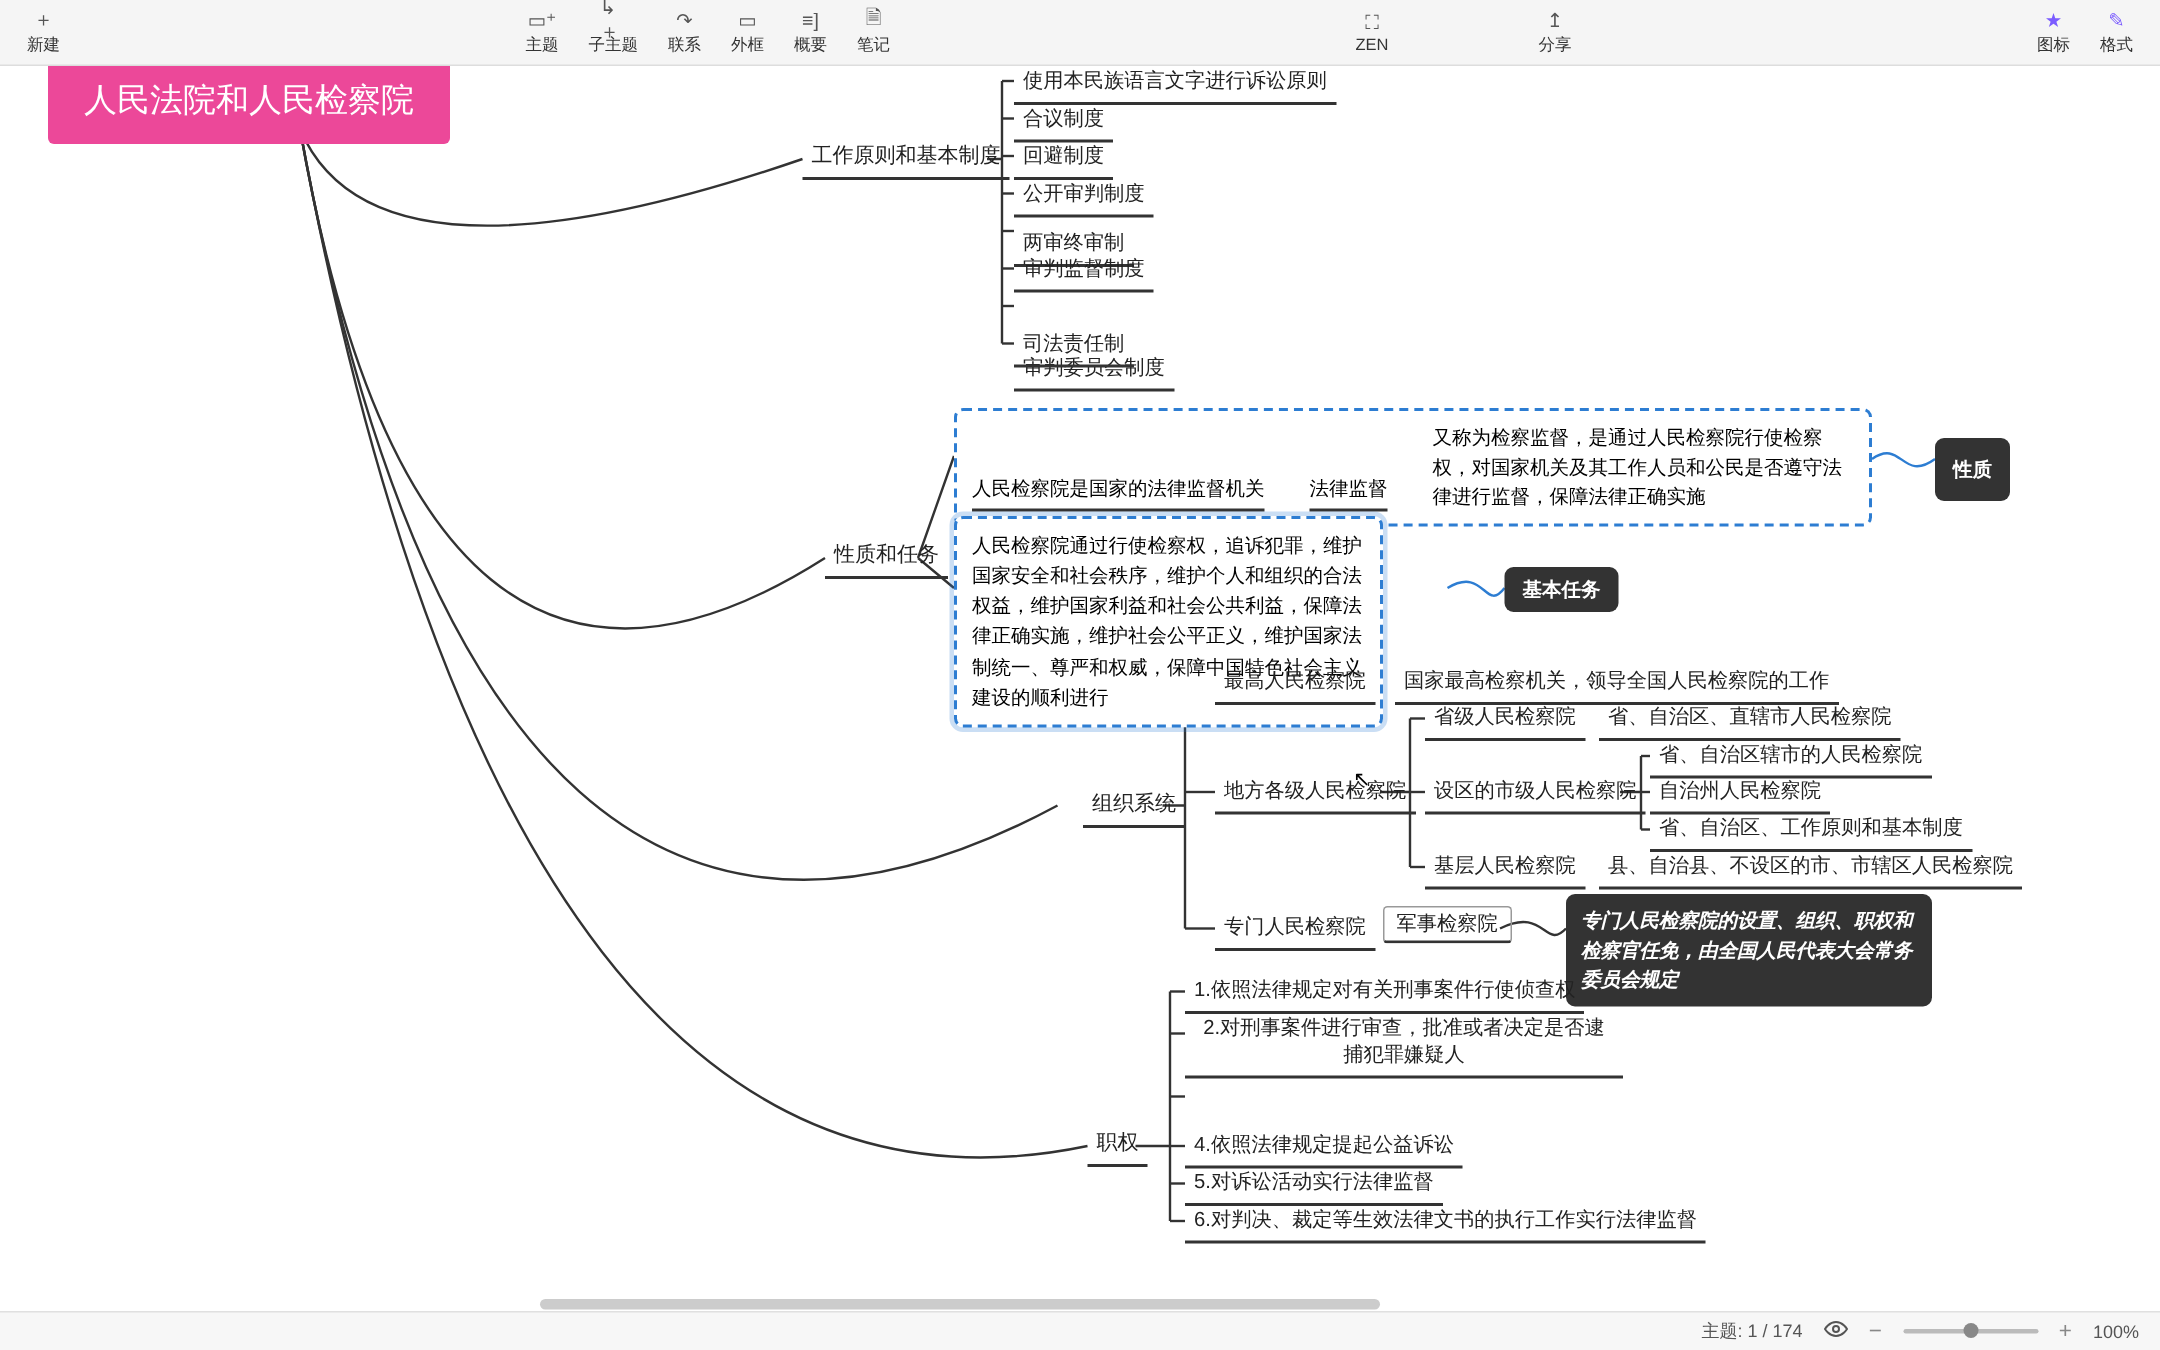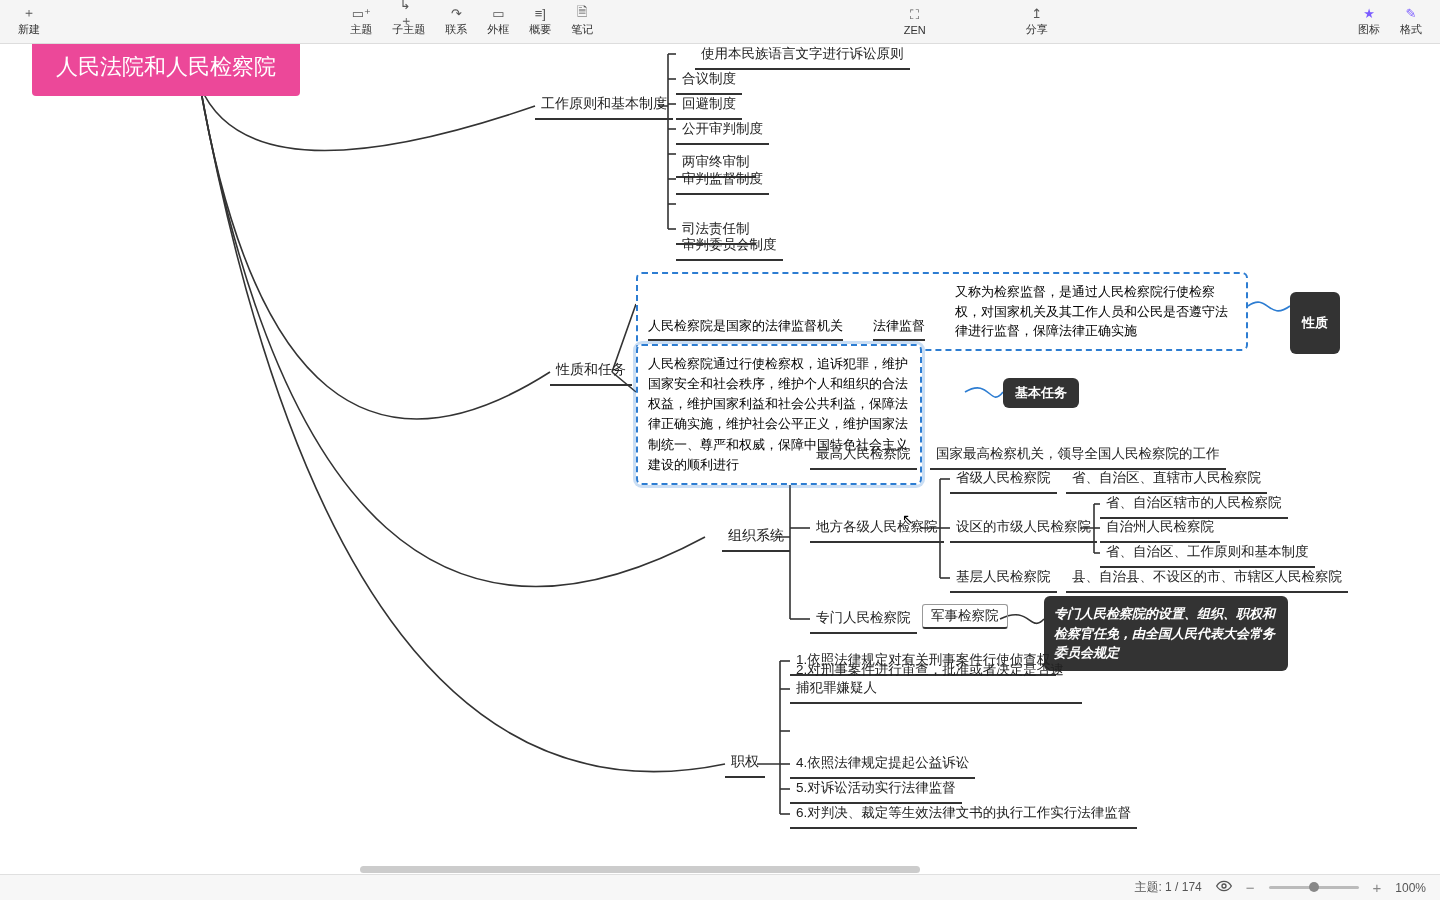--- a/index.html
+++ b/index.html
@@ -145,37 +145,37 @@
         <path d="M780,687 L790,687"></path>
       <path d="M780,720 L790,720"></path>
         <path d="M780,745 L790,745"></path>
         <path d="M780,770 L790,770"></path>
     </g>
   </svg>
 
   <div class="node root-node" style="left:32px; top:-6px;">人民法院和人民检察院</div>
 
   <div class="node branch" style="left:535px; top:48px;">工作原则和基本制度</div>
-  <div class="node leaf" style="left:676px; top:-2px;margin-left:19px;">使用本民族语言文字进行诉讼原则</div>
+  <div class="node leaf" style="left:676px; top:-2px;">使用本民族语言文字进行诉讼原则</div>
   <div class="node leaf" style="left:676px; top:23px;">合议制度</div>
   <div class="node leaf" style="left:676px; top:48px;">回避制度</div>
   <div class="node leaf" style="left:676px; top:73px;">公开审判制度</div>
   <div class="node leaf" style="left:676px; top:106px;">两审终审制</div>
   <div class="node leaf" style="left:676px; top:123px;">审判监督制度</div>
   <div class="node leaf" style="left:676px; top:148px;margin-top:41px;">审判委员会制度</div>
   <div class="node leaf" style="left:676px; top:173px;">司法责任制</div>
 
   <div class="node branch" style="left:550px; top:314px;">性质和任务</div>
 
   <div class="node boxed-dash" style="left:636px; top:228px; width:612px; display:flex; gap:30px; align-items:flex-end;">
     <span style="border-bottom:2px solid #333; padding-bottom:4px; align-self:flex-end;">人民检察院是国家的法律监督机关</span>
     <span style="border-bottom:2px solid #333; padding-bottom:4px; align-self:flex-end;">法律监督</span>
     <span style="flex:1; line-height:1.5; font-size:13px;">又称为检察监督，是通过人民检察院行使检察权，对国家机关及其工作人员和公民是否遵守法律进行监督，保障法律正确实施</span>
   </div>
-  <div class="callout-dark bold" style="left:1290px; top:248px; padding:22px 12px;">性质</div>
+  <div class="callout-dark bold" style="left:1290px; top:248px; padding:12px 12px;">性质</div>
 
   <div class="node boxed-dash sel" style="left:636px; top:300px; width:286px; line-height:1.55; font-size:13px;">人民检察院通过行使检察权，追诉犯罪，维护国家安全和社会秩序，维护个人和组织的合法权益，维护国家利益和社会公共利益，保障法律正确实施，维护社会公平正义，维护国家法制统一、尊严和权威，保障中国特色社会主义建设的顺利进行</div>
   <div class="callout-dark bold" style="left:1003px; top:334px; padding:6px 12px;">基本任务</div>
 
   <div class="node branch" style="left:722px; top:480px;">组织系统</div>
 
   <div class="node leaf" style="left:810px; top:398px;">最高人民检察院</div>
   <div class="node leaf" style="left:930px; top:398px;">国家最高检察机关，领导全国人民检察院的工作</div>
 
   <div class="node leaf" style="left:810px; top:471px;">地方各级人民检察院</div>
@@ -190,21 +190,21 @@
 
   <div class="node leaf" style="left:950px; top:521px;">基层人民检察院</div>
   <div class="node leaf" style="left:1066px; top:521px;">县、自治县、不设区的市、市辖区人民检察院</div>
 
   <div class="node leaf" style="left:810px; top:562px;">专门人民检察院</div>
   <div class="node leaf small-box" style="left:922px; top:560px; border-bottom:2px solid #333;">军事检察院</div>
   <div class="callout-dark" style="left:1044px; top:552px; width:244px; line-height:1.5; font-weight:600;">专门人民检察院的设置、组织、职权和检察官任免，由全国人民代表大会常务委员会规定</div>
 
   <div class="node branch" style="left:725px; top:706px;">职权</div>
   <div class="node leaf" style="left:790px; top:604px;">1.依照法律规定对有关刑事案件行使侦查权</div>
-  <div class="node leaf" style="left:790px; top:614px; width:292px; white-space:normal;">2.对刑事案件进行审查，批准或者决定是否逮捕犯罪嫌疑人</div>
+  <div class="node leaf" style="left:790px; top:629px; width:292px; white-space:normal;text-align:center;">2.对刑事案件进行审查，批准或者决定是否逮捕犯罪嫌疑人</div>
   <div class="node leaf" style="left:790px; top:707px;">4.依照法律规定提起公益诉讼</div>
   <div class="node leaf" style="left:790px; top:732px;">5.对诉讼活动实行法律监督</div>
   <div class="node leaf" style="left:790px; top:757px;">6.对判决、裁定等生效法律文书的执行工作实行法律监督</div>
 
   <div style="position:absolute; left:902px; top:467px; font-size:14px;">↖</div>
 </div>
 
 <div class="hscroll">
   <div class="hscroll-thumb"></div>
 </div>

